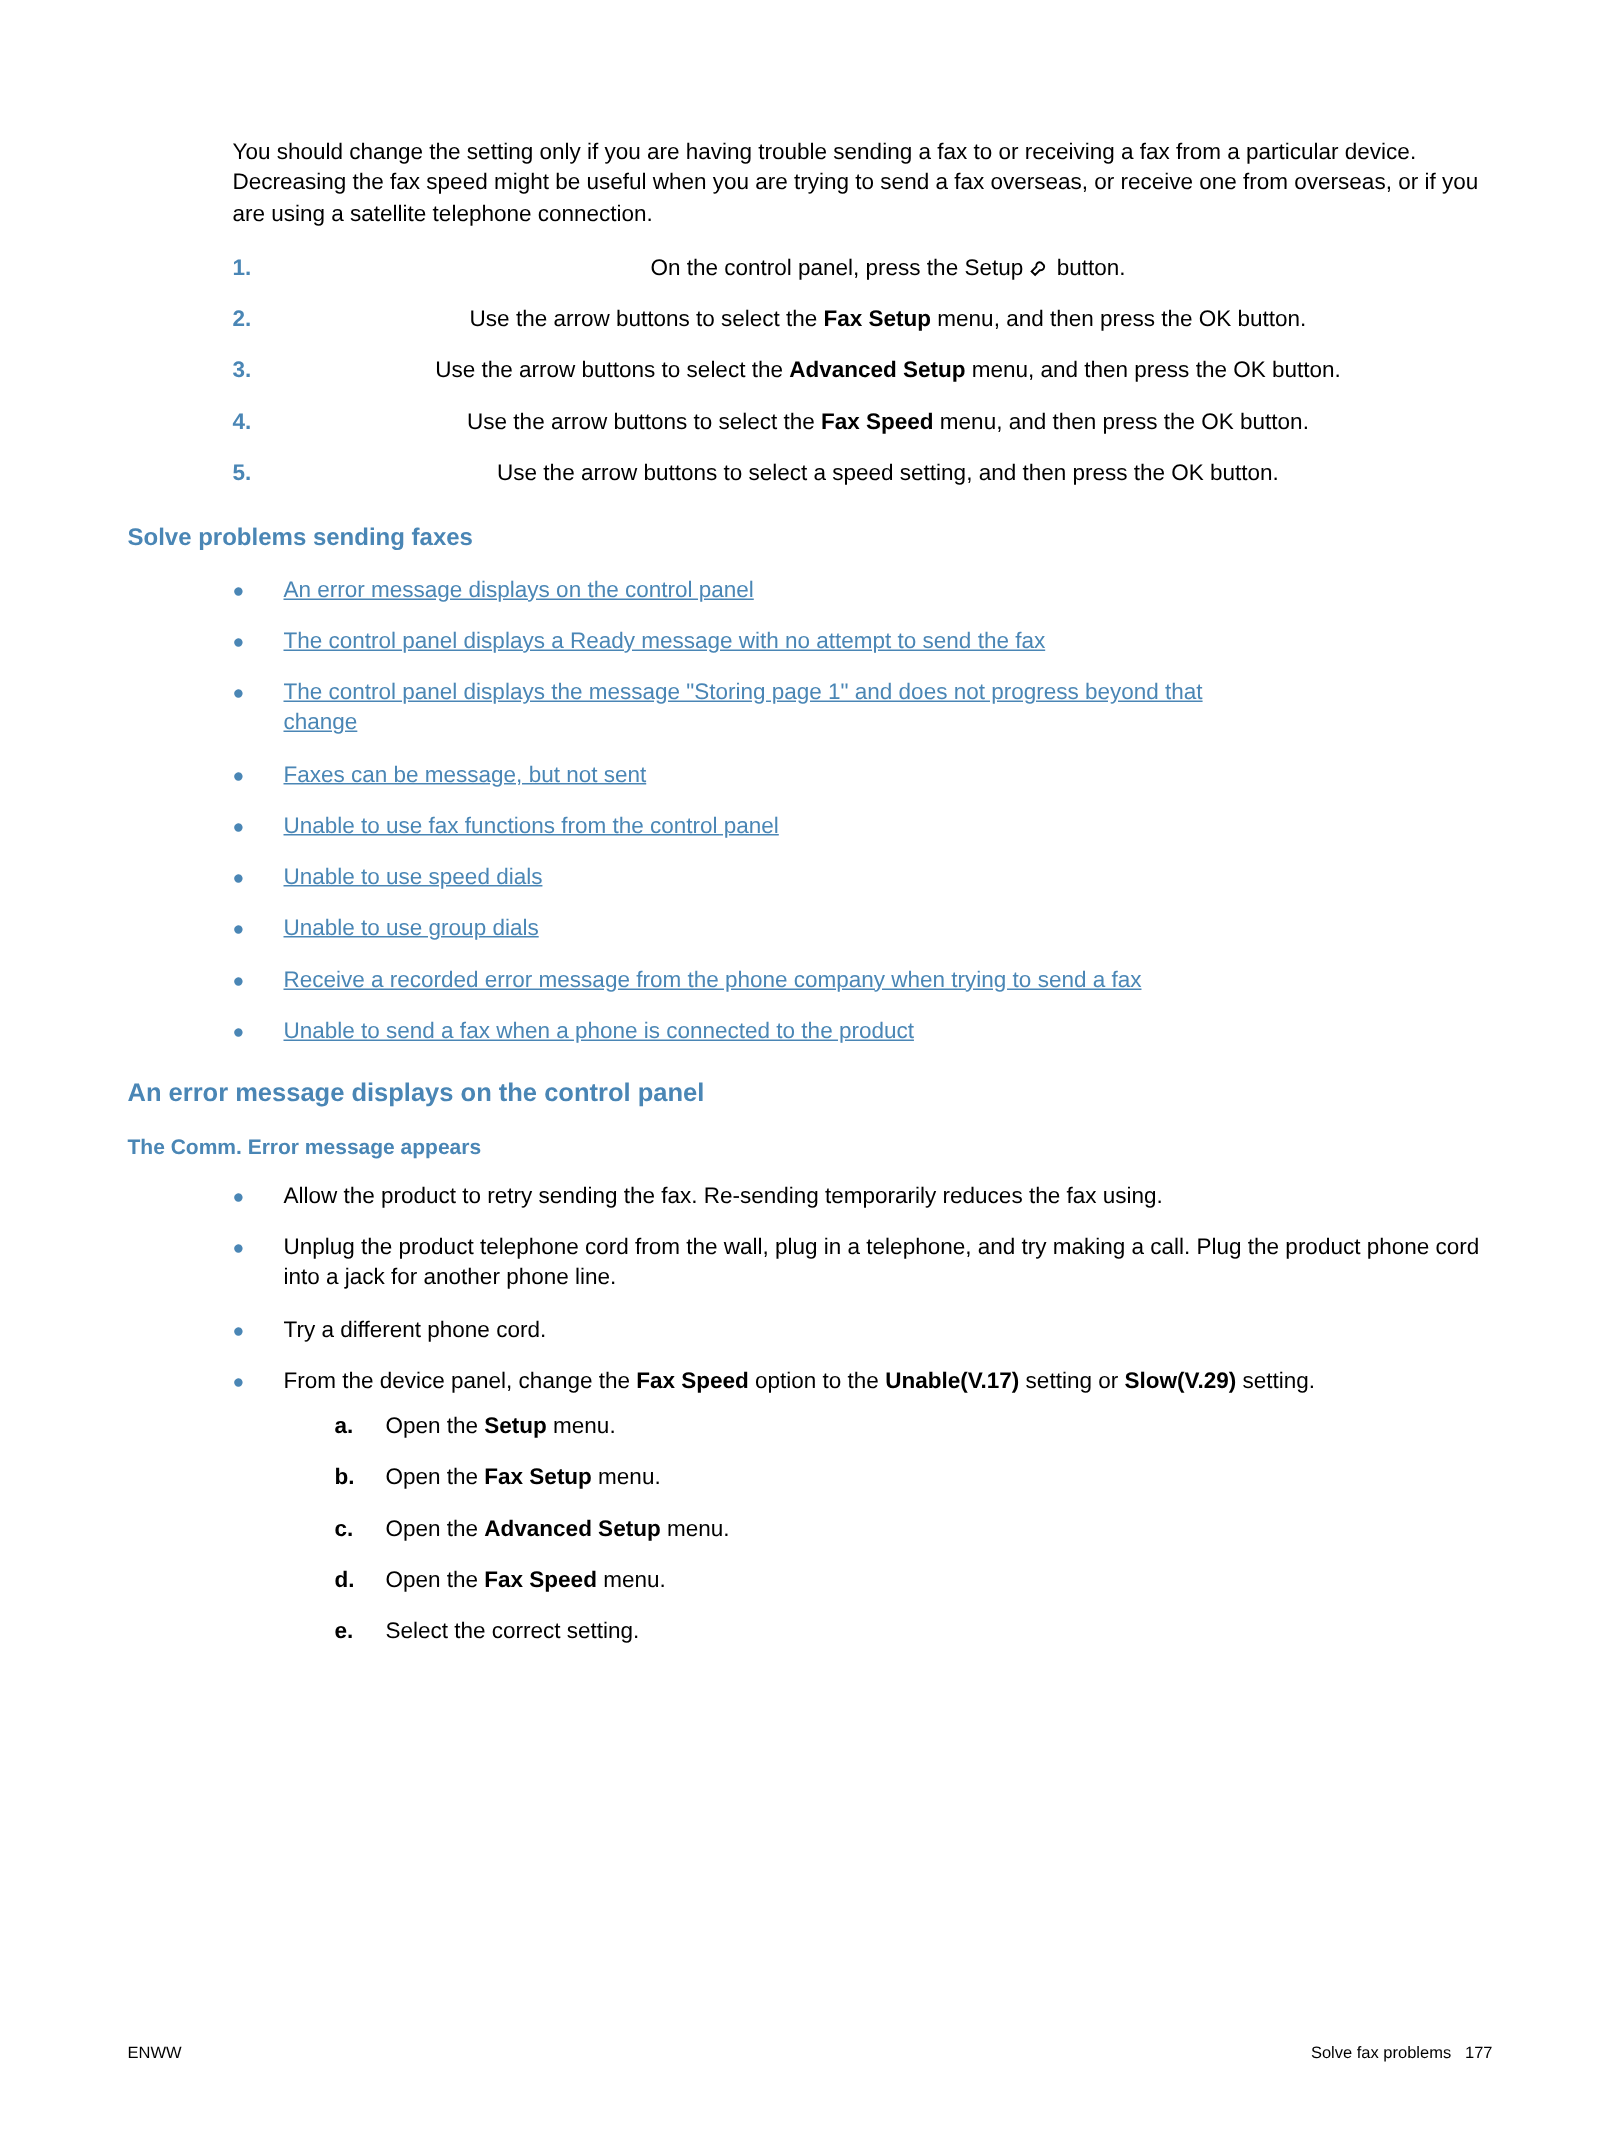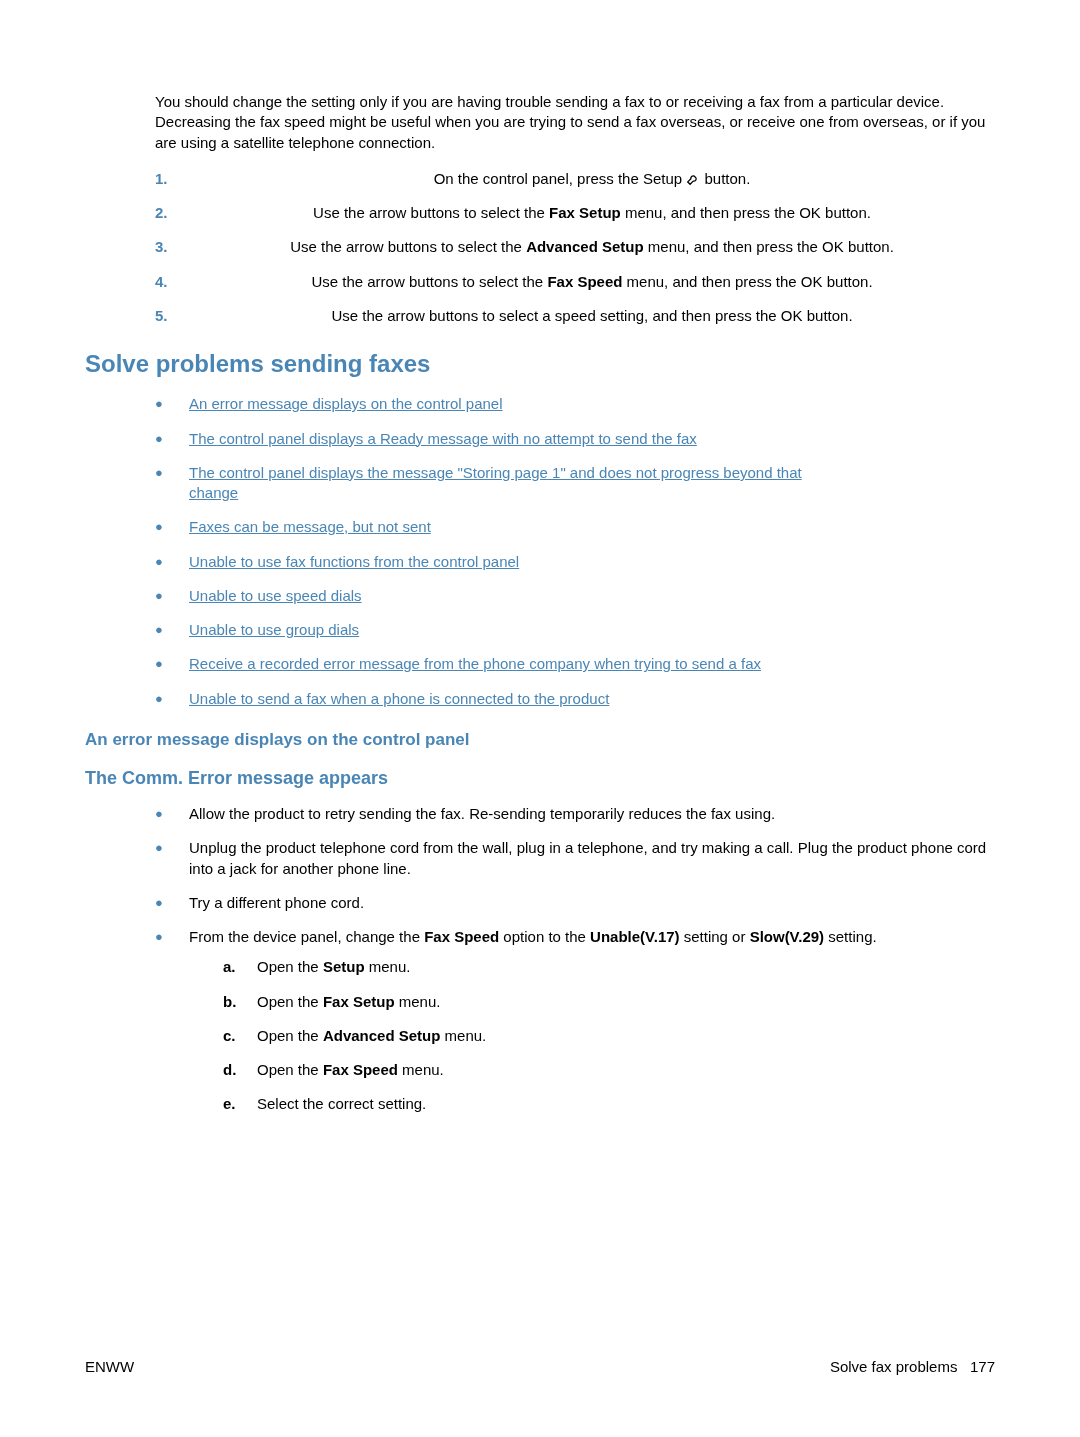--- a/index.html
+++ b/index.html
@@ -49,21 +49,21 @@
   }
   .ok {
     color: #000000;
   }
   .bold {
     font-weight: bold;
     margin-top: 41px;
   }
   h2.section {
     color: #4a86b5;
-    font-size: 24px;
+    font-size: 16px;
     font-weight: bold;
     margin: 12px 0 14px -70px;
   }
   ul.bullets {
     list-style: none;
     padding: 0;
     margin: 0 0 20px 0;
   }
   ul.bullets li {
     display: flex;
@@ -86,21 +86,21 @@
     text-decoration: underline;
   }
   h3.sub1 {
     color: #4a86b5;
     font-size: 17px;
     font-weight: bold;
     margin: 8px 0 14px -70px;
   }
   h4.sub2 {
     color: #4a86b5;
-    font-size: 18px;
+    font-size: 14px;
     font-weight: bold;
     margin: 4px 0 14px -70px;
   }
   ol.sublist {
     list-style: none;
     padding: 0;
     margin: 10px 0 0 34px;
   }
   ol.sublist li {
     display: flex;
@@ -119,21 +119,21 @@
     width: 14px;
     height: 14px;
   }
   .footer {
     position: absolute;
     bottom: 60px;
     left: 85px;
     right: 85px;
     display: flex;
     justify-content: space-between;
-    font-size: 15px;
+    font-size: 11px;
     color: #000;
   }
 </style>
 </head>
 <body>
 
 <div class="page">
   <div class="content">
 
     <p class="intro">You should change the setting only if you are having trouble sending a fax to or receiving a fax from a particular device. Decreasing the fax speed might be useful when you are trying to send a fax overseas, or receive one from overseas, or if you are using a satellite telephone connection.</p>

